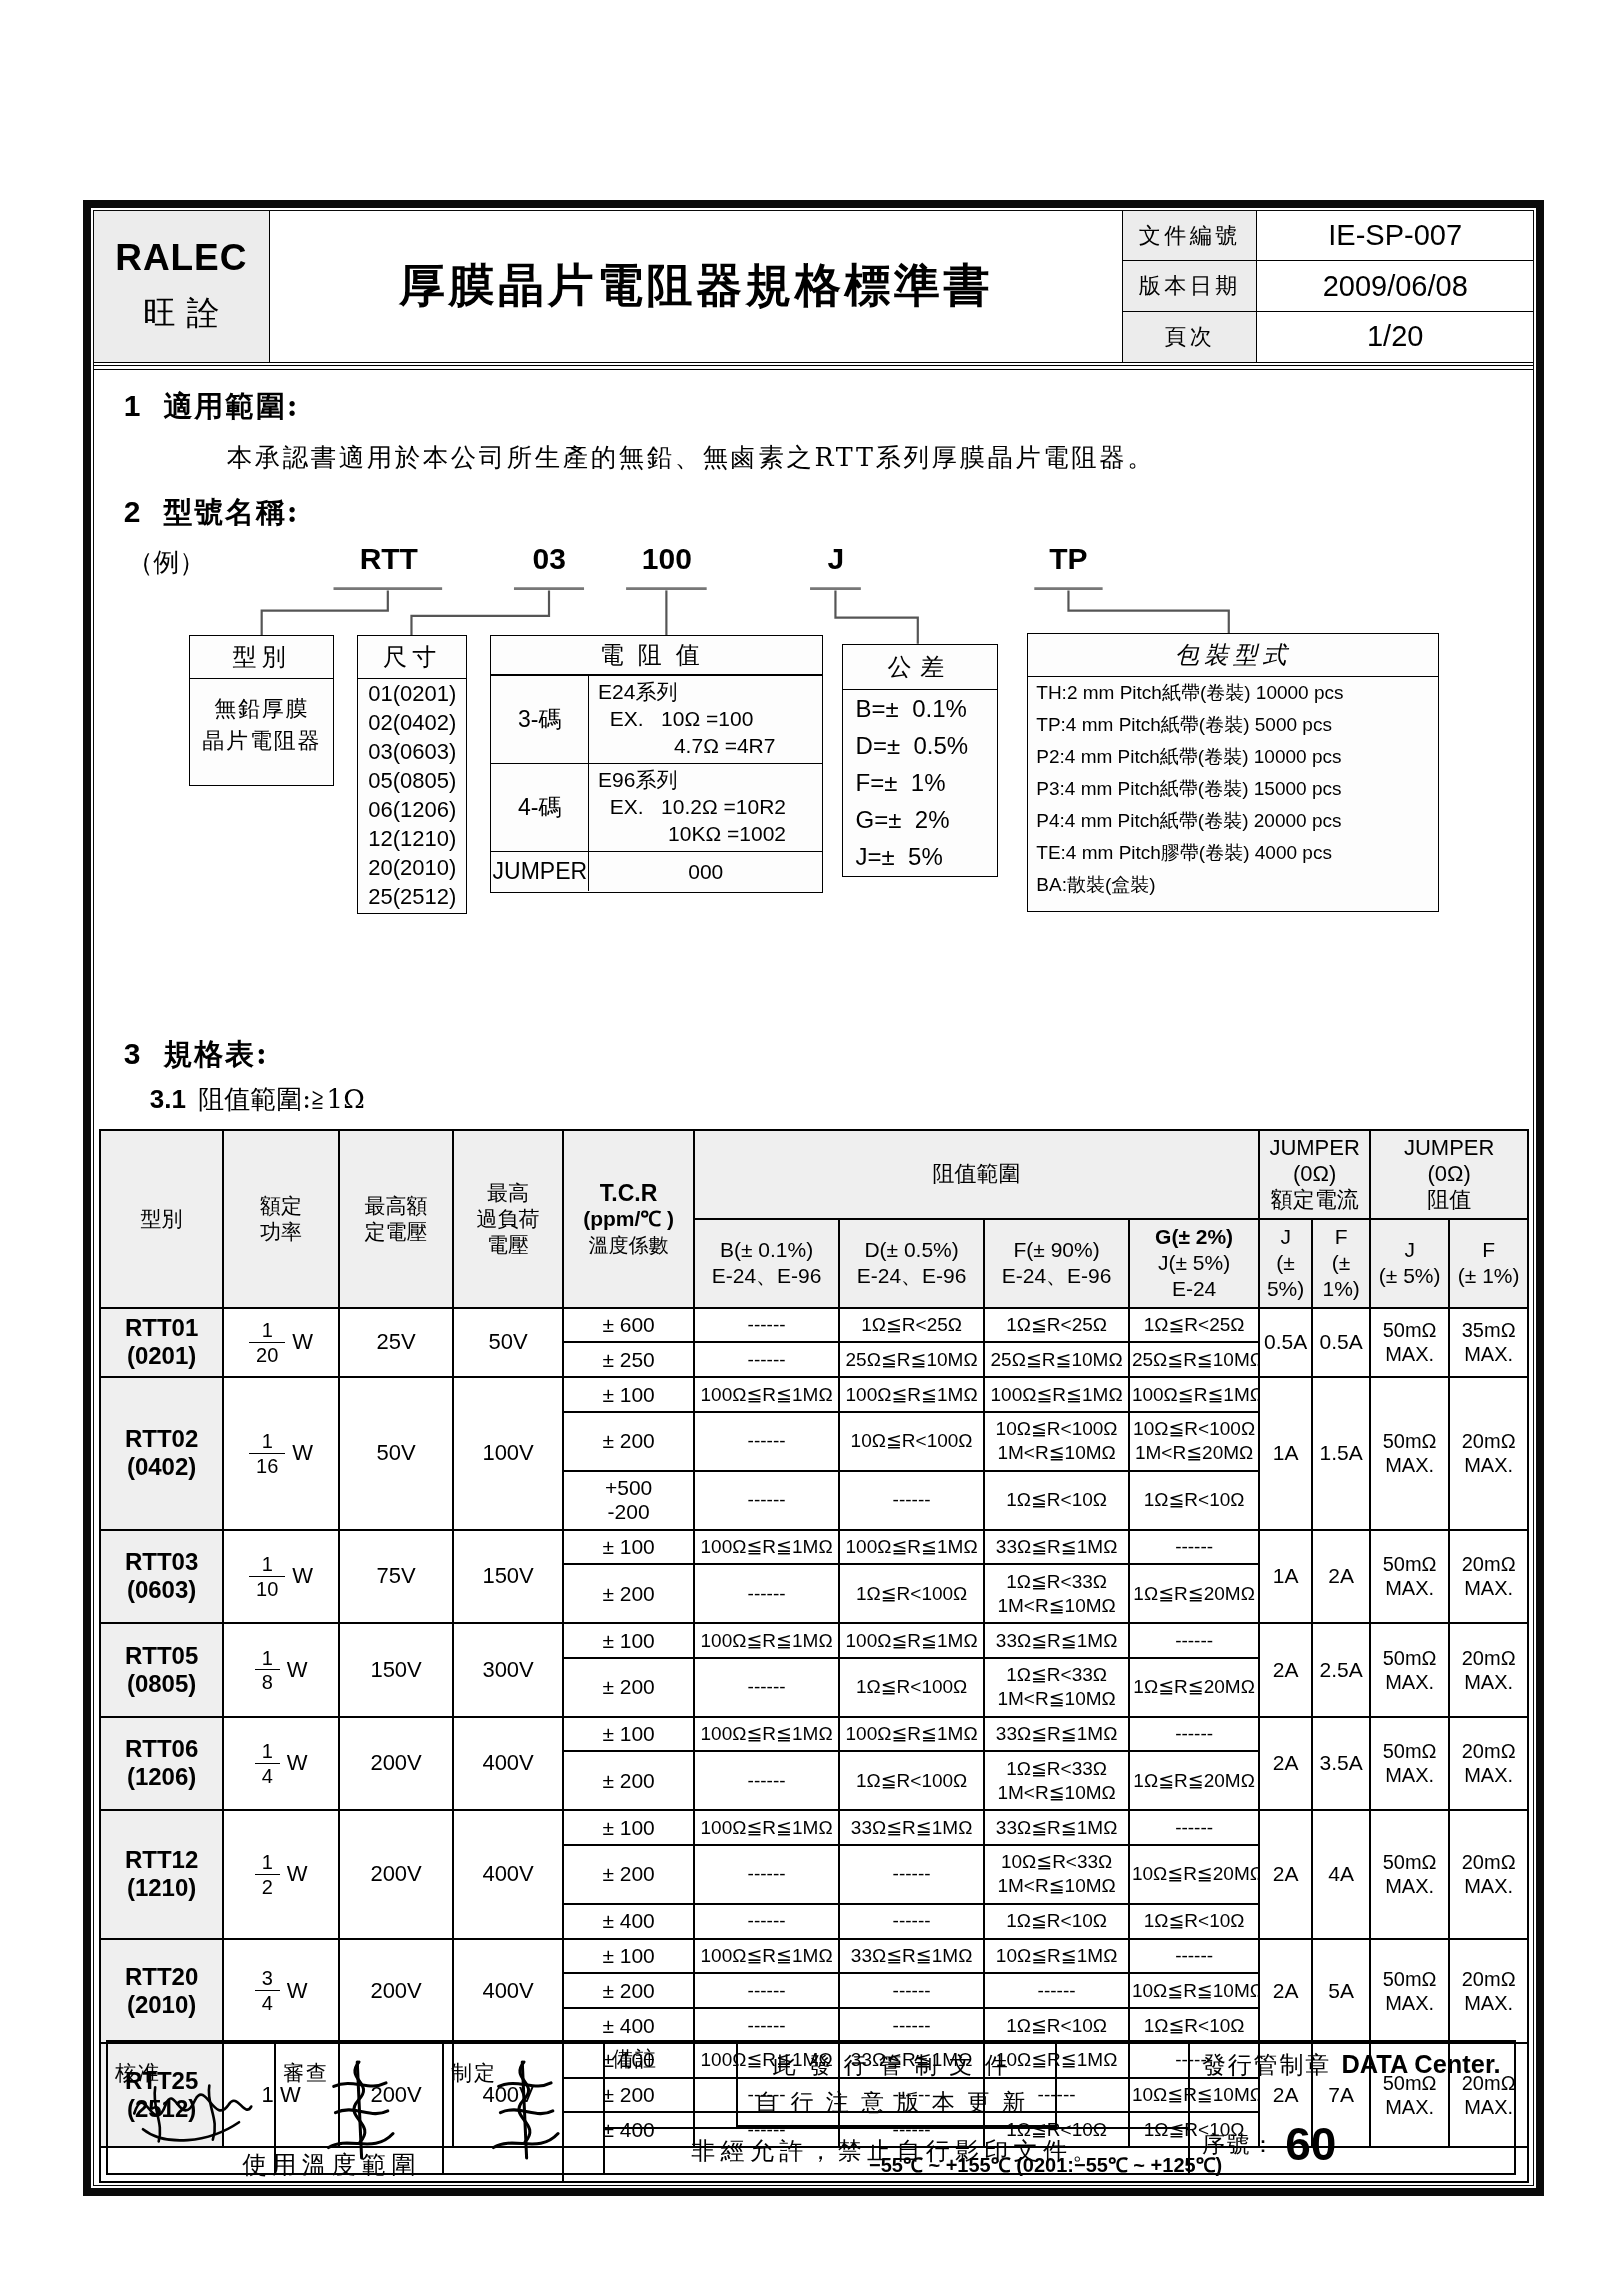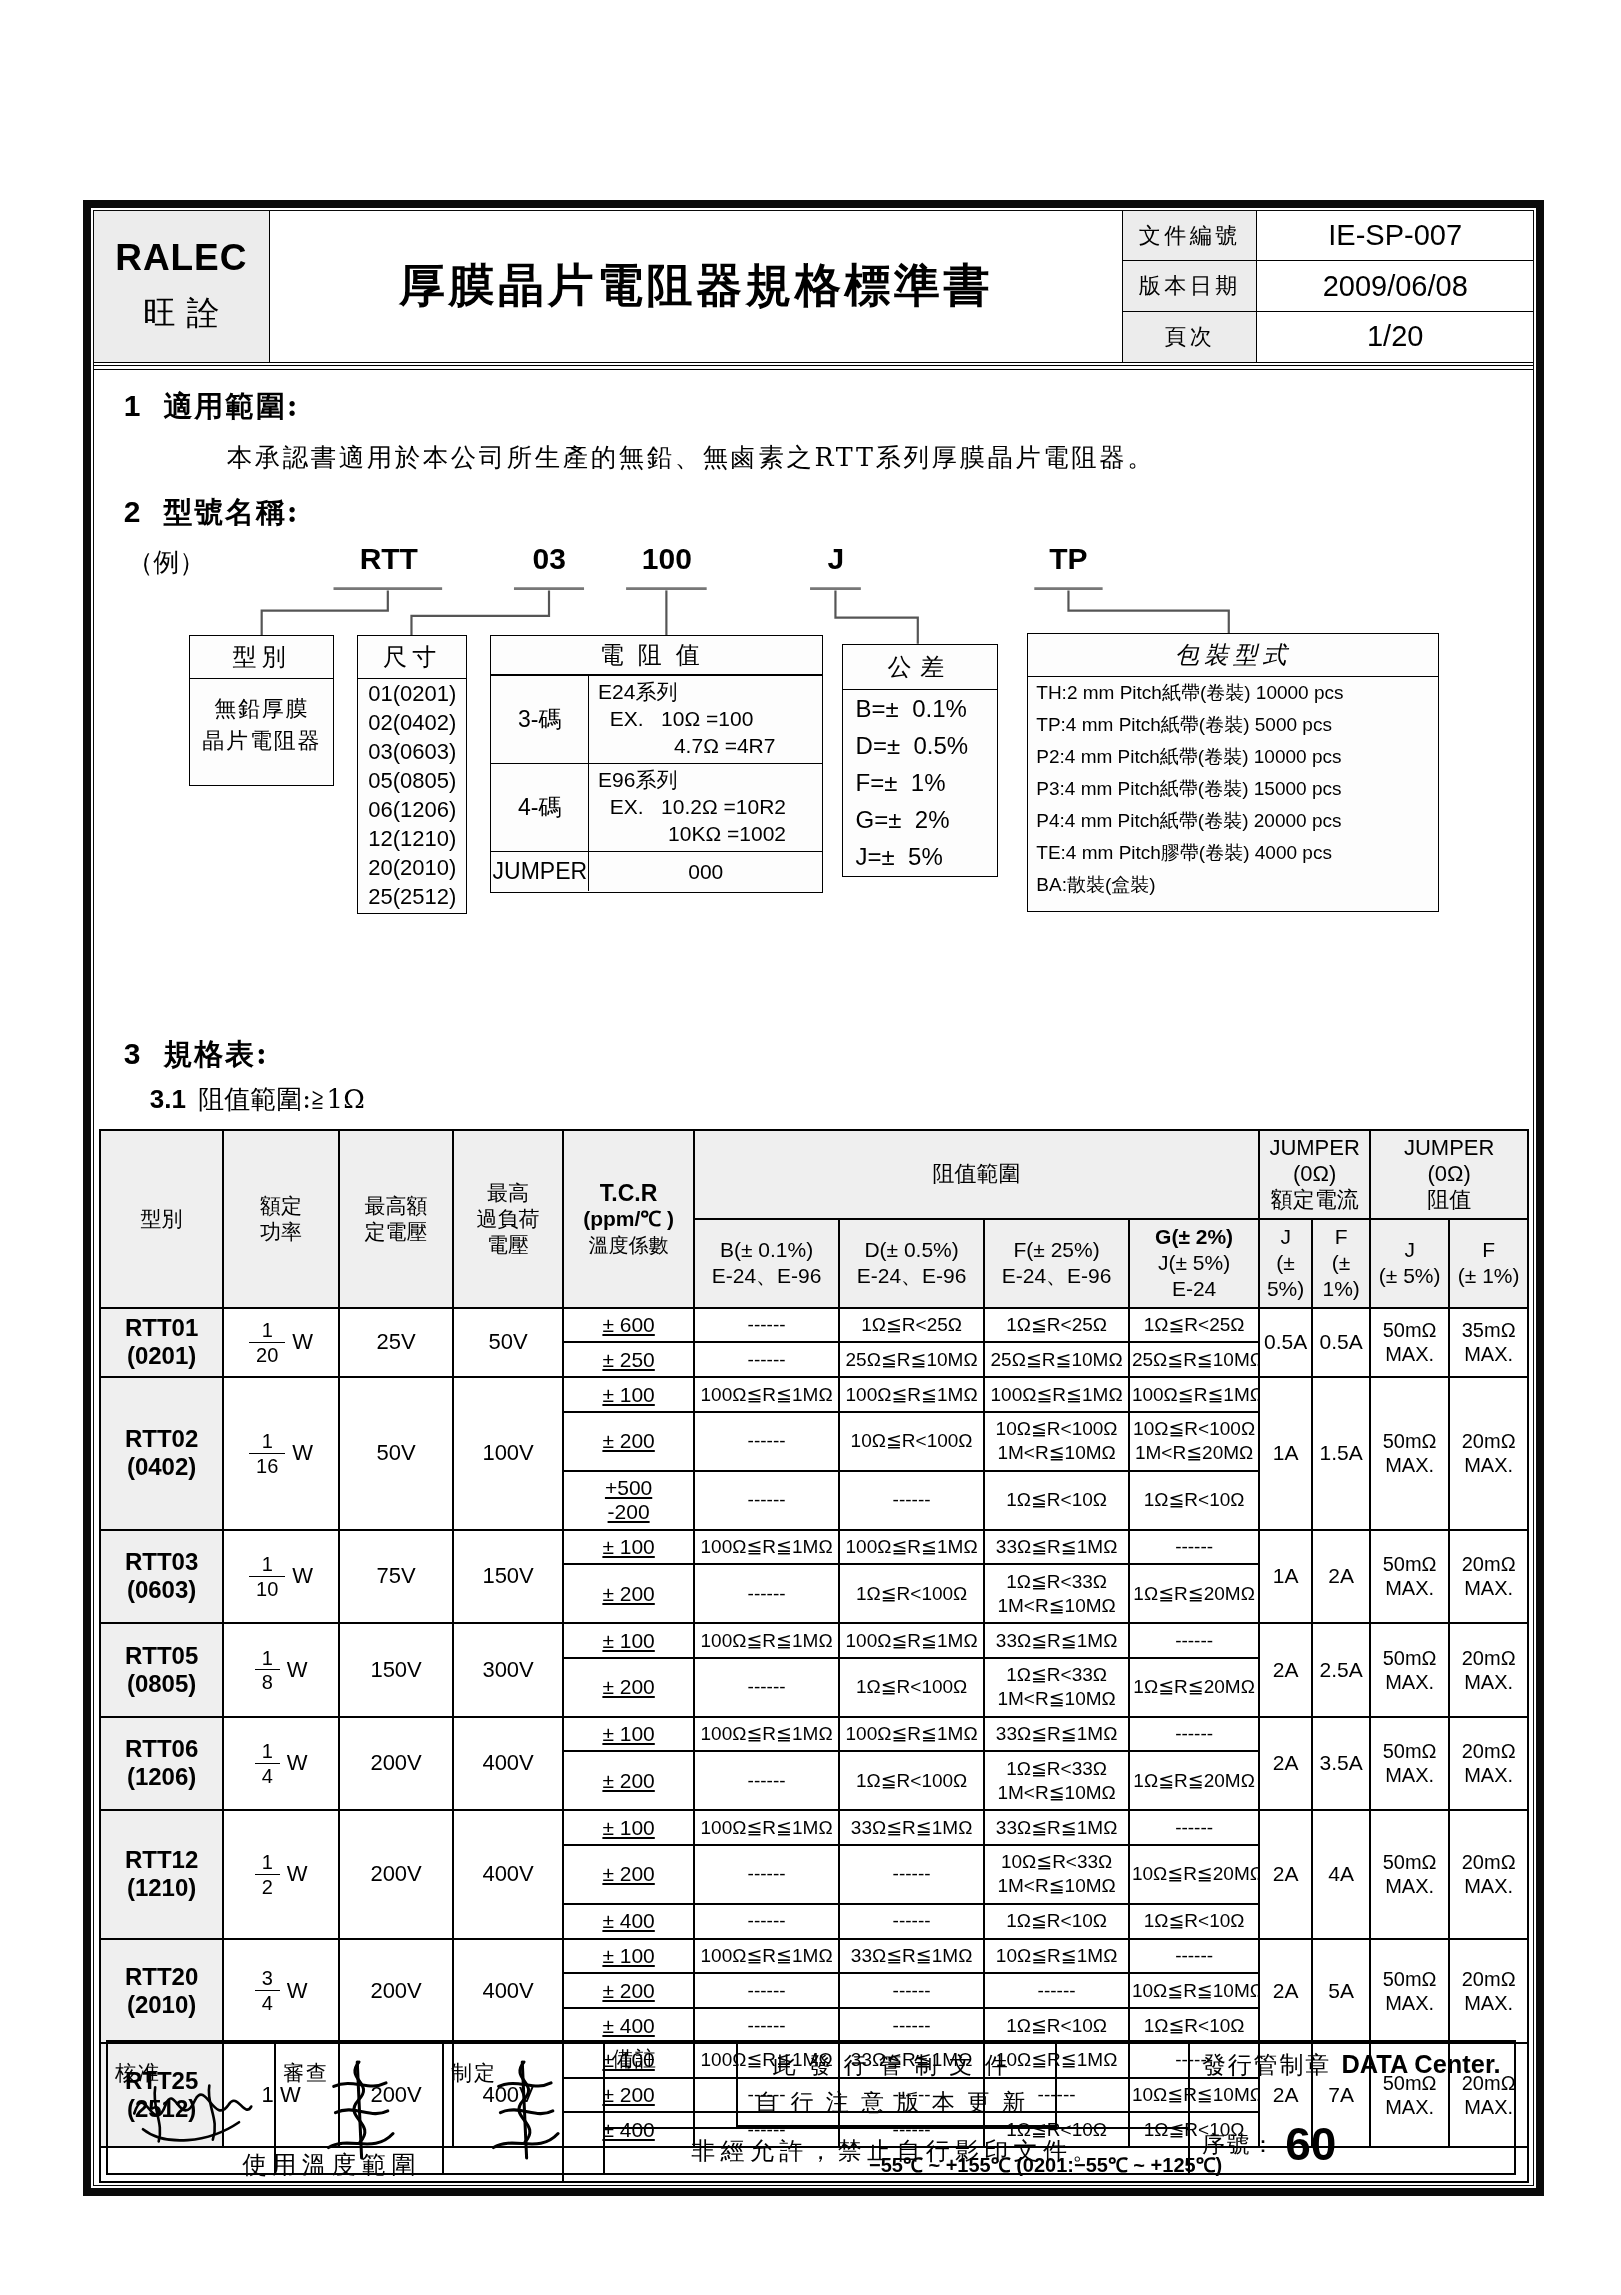--- a/index.html
+++ b/index.html
@@ -66,21 +66,21 @@
   .pack-box .dbox-title{height:42px;letter-spacing:5.3px;font-style:italic;}
   .pack-item{font-size:19px;line-height:32px;padding-left:8px;white-space:nowrap;overflow:hidden;}
   
   table.spec{border-collapse:collapse;table-layout:fixed;width:1430px;margin:12.3px 0 0 5.3px;}
   .spec th,.spec td{border:2.6px solid #000;text-align:center;vertical-align:middle;
     padding:4.4px 1.8px;box-sizing:border-box;overflow:hidden;}
   .spec th{background:#efefef;font-weight:normal;font-size:21px;line-height:26px;}
   .spec th.group{font-size:22px;}
   .spec td{font-size:19px;line-height:24px;background:#fff;}
   .spec td.model{background:#efefef;font-weight:bold;font-size:24px;line-height:28px;}
-  .spec td.tcr{font-size:21px;text-decoration:underline;}
+  .spec td.tcr{font-size:21px;}
   .spec td.jmp{font-size:20px;}
   .tcr-main{font-weight:bold;font-size:23px;}
   .tcr-unit{font-weight:bold;font-size:21px;}
   .tcr-sub{font-size:20px;}
   .frac{display:inline-block;vertical-align:middle;text-align:center;font-size:20px;line-height:1.1;}
   .frac .num{display:block;border-bottom:1.8px solid #000;padding:0 7px 0.9px;}
   .frac .den{display:block;padding:0.9px 7px 0;}
   .punit{font-size:22px;margin-left:7px;vertical-align:middle;}
   td.temp-label{font-size:24.5px;letter-spacing:5.3px;}
   td.temp-value{font-weight:bold;font-size:20px;}
@@ -282,21 +282,21 @@
           <tr>
             <th>
               <div>B(± 0.1%)</div>
               <div>E-24、E-96</div>
             </th>
             <th>
               <div>D(± 0.5%)</div>
               <div>E-24、E-96</div>
             </th>
             <th>
-              <div>F(± 25%)</div>
+              <div>F(± 90%)</div>
               <div>E-24、E-96</div>
             </th>
             <th>
               <div style="font-weight: bold;">G(± 2%)</div>
               <div>J(± 5%)</div>
               <div>E-24</div>
             </th>
             <th>
               <div>J</div>
               <div>(± 5%)</div>

